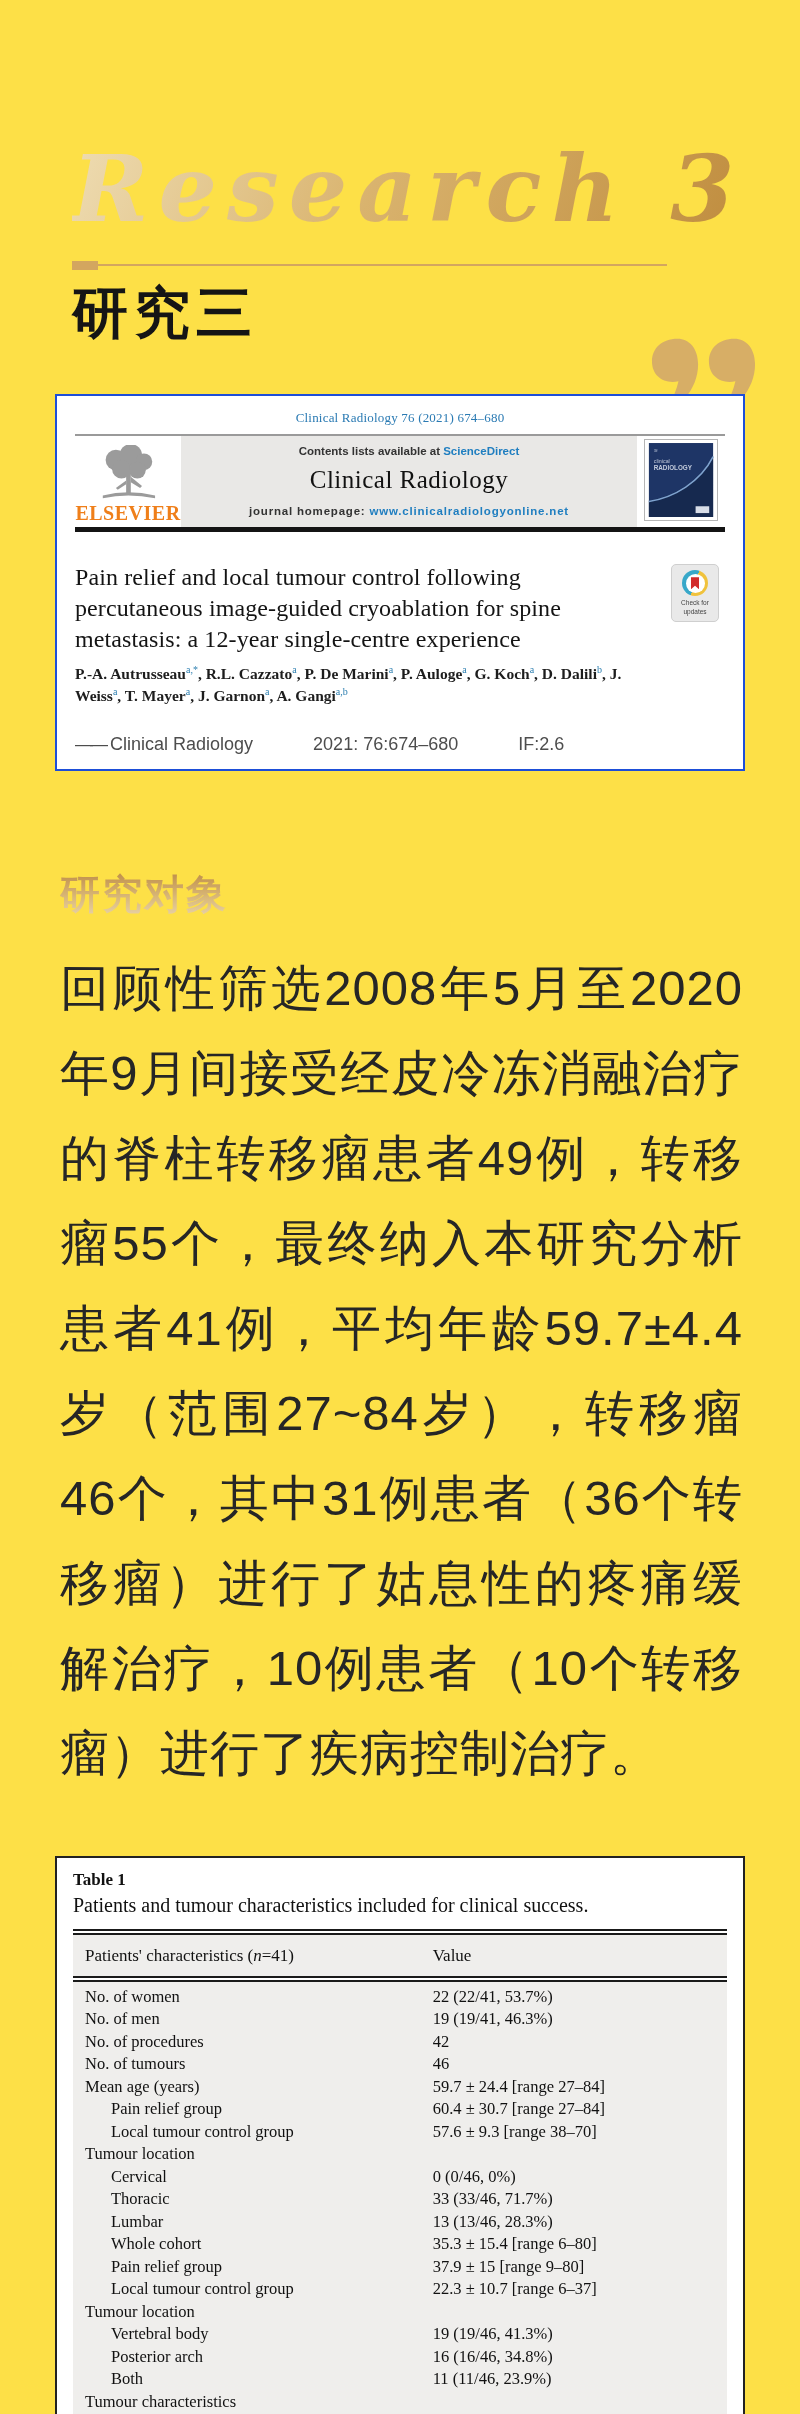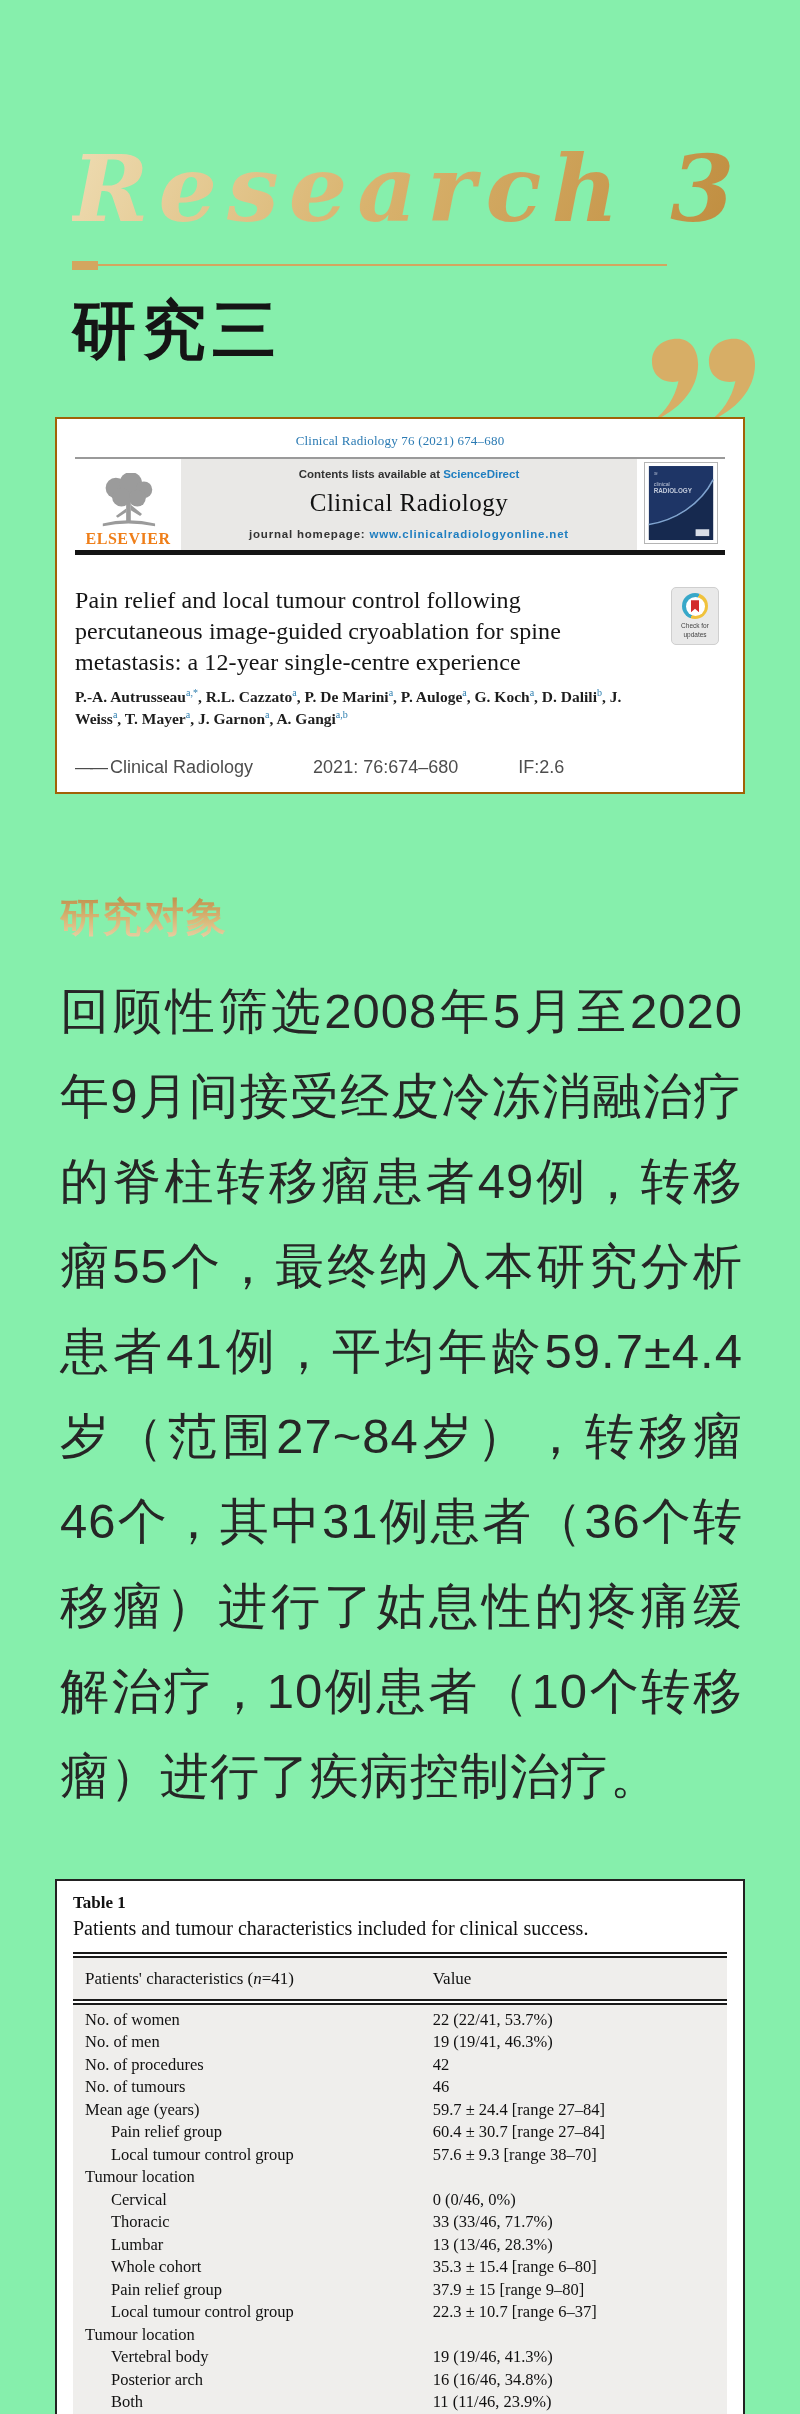--- a/index.html
+++ b/index.html
@@ -1,48 +1,48 @@
 <!DOCTYPE html>
 <html><head>
 <meta charset="utf-8">
 <style>
   * { margin:0; padding:0; box-sizing:border-box; }
   html,body { background:#fff; }
-  .page { position:relative; width:800px; height:2414px; background:#86efac; overflow:hidden;
+  .page { position:relative; width:800px; height:2414px; background:#fde047; overflow:hidden;
           font-family:"Liberation Serif", serif; }
 
   
   .hero { position:relative; padding:140px 55px 0 72px; }
   .script-title { font-family:"DejaVu Serif", serif; font-style:italic; font-weight:700;
                   font-size:92px; line-height:1.08; letter-spacing:10px; color:#c99a4f; }
   .gold-grad-down { color:#c99a4f; }
   @supports ((-webkit-background-clip:text)) {
     .script-title { background:linear-gradient(115deg,#eedcb2 0%,#d9b36e 45%,#bf8c3e 100%);
                     -webkit-background-clip:text; background-clip:text; color:transparent; }
     .gold-grad-down { background:linear-gradient(180deg,#b9853f 0%,#d9b878 55%,#ecd9b4 100%);
                     -webkit-background-clip:text; background-clip:text; color:transparent; }
   }
   .hero-divider { position:relative; height:10px; margin:22px 78px 0 0; }
   .hero-divider .accent-block { position:absolute; left:0; top:0; width:26px; height:9px; background:#d3a65f; }
   .hero-divider .rule { position:absolute; left:0; right:0; top:3px; height:2px; background:#d3a65f; }
-  .cn-title { margin-top:20px; font-weight:900; font-size:64px; line-height:1.25;
-              letter-spacing:6px; color:#151515; font-family:Liberation Serif, serif; }
+  .cn-title { margin-top:7px; font-weight:900; font-size:56px; line-height:1.25;
+              letter-spacing:6px; color:#151515; font-family:Liberation Sans, sans-serif; }
   .quote-marks { position:absolute; top:338px; right:42px; width:108px; height:84px; }
   .quote-marks svg { width:100%; height:100%; }
 
   
-  .paper-card { position:relative; margin:46px 55px 0; border:2px solid #a16207;
+  .paper-card { position:relative; margin:46px 55px 0; border:2px solid #1d4ed8;
                 padding:14px 18px 14px; background:#fff; }
   .journal-ref { text-align:center; font-size:13px; color:#2a7ab3; letter-spacing:0.2px; }
   .masthead { margin-top:8px; display:flex; align-items:stretch;
               border-top:2px solid #9a9a9a; border-bottom:5px solid #141414; }
   .mh-left { width:106px; background:#fff; display:flex; flex-direction:column;
              align-items:center; justify-content:flex-end; padding:6px 0 2px; }
   .mh-left svg { width:66px; height:56px; }
-  .publisher { font-size:16px; font-weight:700; letter-spacing:0.5px; color:#ef7f1a;
+  .publisher { font-size:20px; font-weight:700; letter-spacing:0.5px; color:#ef7f1a;
                font-family:"Liberation Serif", serif; margin-top:1px; }
   .mh-center { flex:1; background:#e9e8e6; text-align:center; padding:9px 6px 10px; }
   .mc-line1 { font-family:"Liberation Sans", sans-serif; font-weight:700; font-size:11.5px; color:#333; }
   .mc-line1 .link, .mc-line3 .link { color:#1f7ec0; }
   .mc-title { font-size:25px; color:#111; margin:9px 0 11px; letter-spacing:0.5px; }
   .mc-line3 { font-family:"Liberation Sans", sans-serif; font-weight:700; font-size:11.5px;
               letter-spacing:0.8px; color:#333; }
   .mh-right { width:88px; background:#fff; display:flex; justify-content:center;
               align-items:flex-start; padding:3px 0 6px; }
   .cover { width:74px; height:82px; border:1px solid #b5b5b5; }

